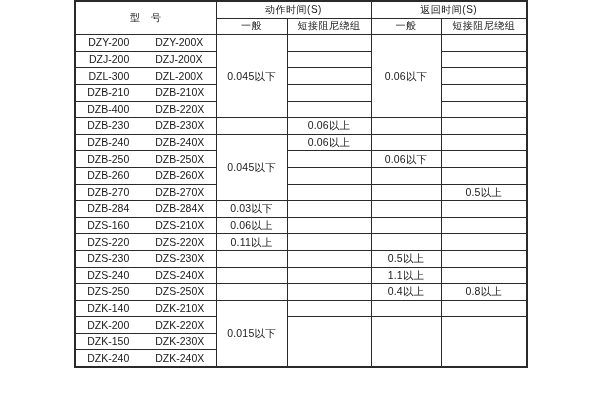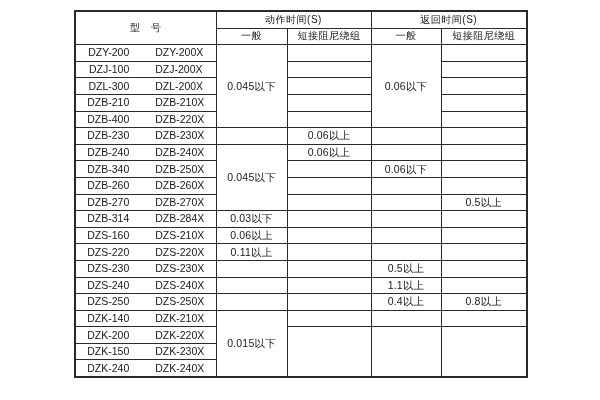--- a/index.html
+++ b/index.html
@@ -13,21 +13,21 @@
   .page {
     position: relative;
     width: 600px;
     height: 400px;
     background: #ffffff;
     overflow: hidden;
   }
   .table-wrap {
     position: absolute;
     left: 74px;
-    top: 10px;
+    top: 0;
   }
   table.spec {
     border-collapse: collapse;
     table-layout: fixed;
     width: 452px;
     border: 2px solid #2a2a2a;
   }
   table.spec th,
   table.spec td {
     border: 1px solid #2a2a2a;
@@ -85,21 +85,21 @@
       </thead>
       <tbody>
           <tr>
             <td class="model-cell"><span class="m1">DZY-200</span><span class="m2">DZY-200X</span></td>
             <td class="value-cell" rowspan="5">0.045以下</td>
             <td class="value-cell"></td>
             <td class="value-cell" rowspan="5">0.06以下</td>
             <td class="value-cell"></td>
           </tr>
           <tr>
-            <td class="model-cell"><span class="m1">DZJ-100</span><span class="m2">DZJ-200X</span></td>
+            <td class="model-cell"><span class="m1">DZJ-200</span><span class="m2">DZJ-200X</span></td>
             <td class="value-cell"></td>
             <td class="value-cell"></td>
           </tr>
           <tr>
             <td class="model-cell"><span class="m1">DZL-300</span><span class="m2">DZL-200X</span></td>
             <td class="value-cell"></td>
             <td class="value-cell"></td>
           </tr>
           <tr>
             <td class="model-cell"><span class="m1">DZB-210</span><span class="m2">DZB-210X</span></td>
@@ -119,39 +119,39 @@
             <td class="value-cell"></td>
           </tr>
           <tr>
             <td class="model-cell"><span class="m1">DZB-240</span><span class="m2">DZB-240X</span></td>
             <td class="value-cell" rowspan="4">0.045以下</td>
             <td class="value-cell">0.06以上</td>
             <td class="value-cell"></td>
             <td class="value-cell"></td>
           </tr>
           <tr>
-            <td class="model-cell"><span class="m1">DZB-340</span><span class="m2">DZB-250X</span></td>
+            <td class="model-cell"><span class="m1">DZB-250</span><span class="m2">DZB-250X</span></td>
             <td class="value-cell"></td>
             <td class="value-cell">0.06以下</td>
             <td class="value-cell"></td>
           </tr>
           <tr>
             <td class="model-cell"><span class="m1">DZB-260</span><span class="m2">DZB-260X</span></td>
             <td class="value-cell"></td>
             <td class="value-cell"></td>
             <td class="value-cell"></td>
           </tr>
           <tr>
             <td class="model-cell"><span class="m1">DZB-270</span><span class="m2">DZB-270X</span></td>
             <td class="value-cell"></td>
             <td class="value-cell"></td>
             <td class="value-cell">0.5以上</td>
           </tr>
           <tr>
-            <td class="model-cell"><span class="m1">DZB-314</span><span class="m2">DZB-284X</span></td>
+            <td class="model-cell"><span class="m1">DZB-284</span><span class="m2">DZB-284X</span></td>
             <td class="value-cell">0.03以下</td>
             <td class="value-cell"></td>
             <td class="value-cell"></td>
             <td class="value-cell"></td>
           </tr>
           <tr>
             <td class="model-cell"><span class="m1">DZS-160</span><span class="m2">DZS-210X</span></td>
             <td class="value-cell">0.06以上</td>
             <td class="value-cell"></td>
             <td class="value-cell"></td>

